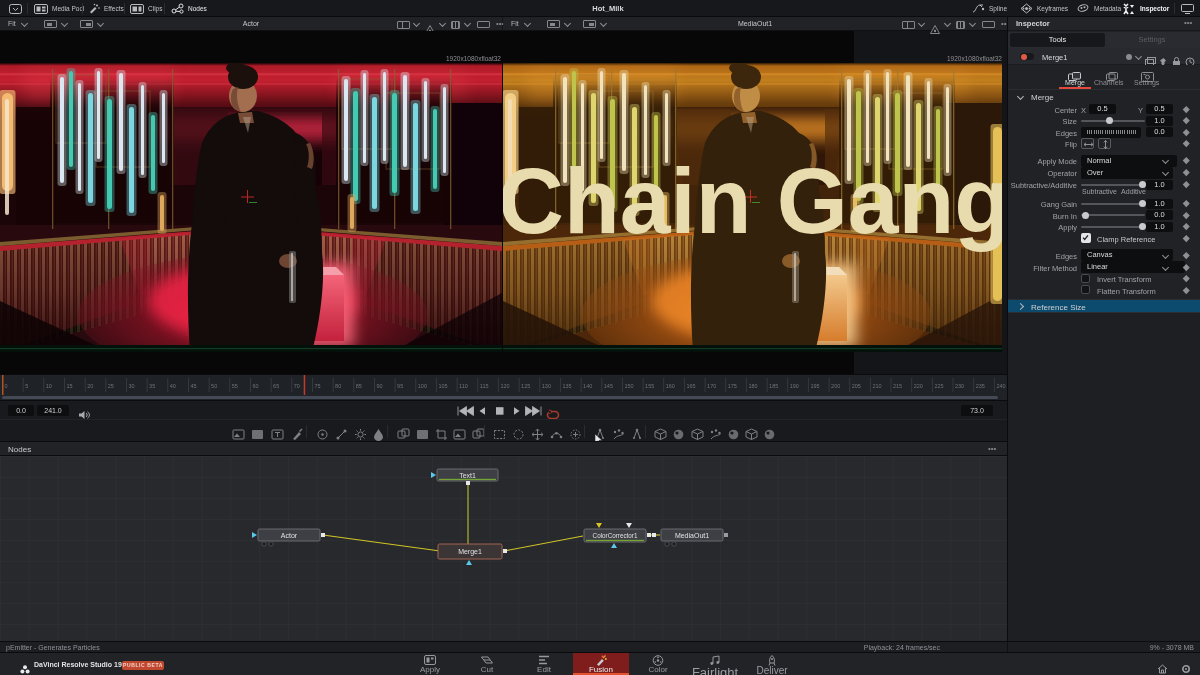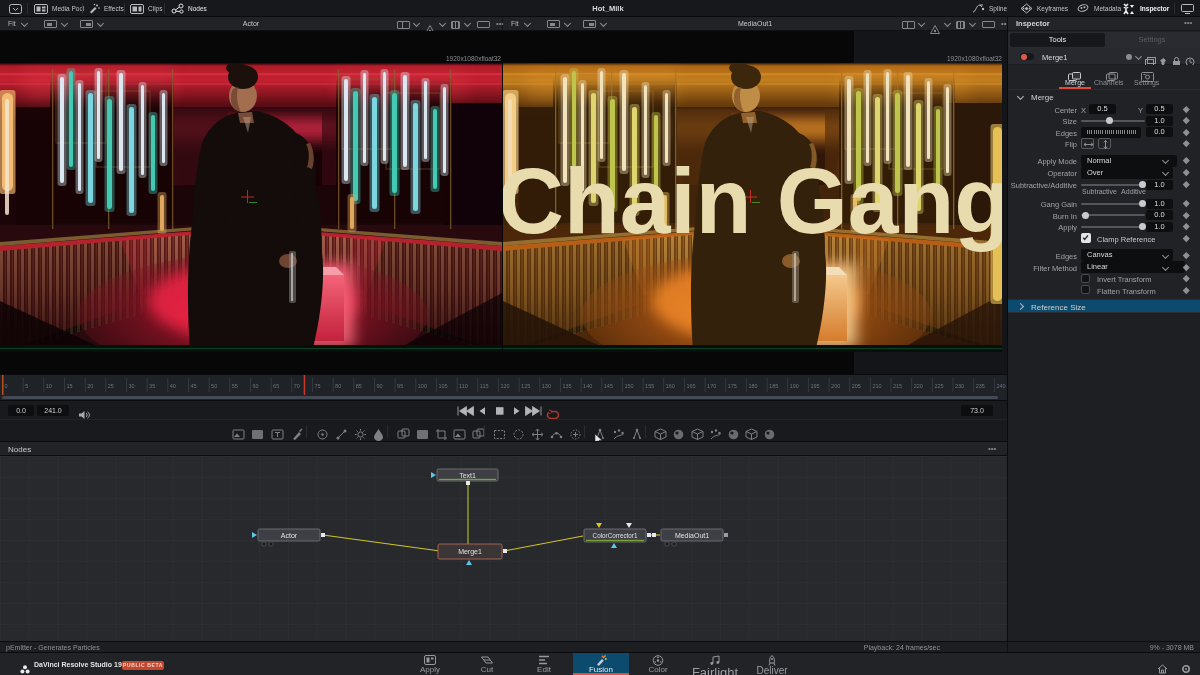--- a/index.html
+++ b/index.html
@@ -967,21 +967,21 @@
             <path d="M3,5 L9,5" stroke="#97989c"></path>
           </svg></div>
         <div class="abs" style="left:0;top:12px;width:56px;font-size:8px;color:#9b9da2">Cut</div>
       </div>
       <div class="navbtn" style="left:516px;">
         <div class="abs" style="left:22px;top:2px"><svg class="icon" width="12" height="10" viewBox="0 0 12 10" style="">
             <path d="M1,1.5 L11,1.5 M1,5 L7,5 M1,8.5 L9,8.5" stroke="#97989c" stroke-width="1.6"></path>
           </svg></div>
         <div class="abs" style="left:0;top:12px;width:56px;font-size:8px;color:#9b9da2">Edit</div>
       </div>
-      <div class="navbtn" style="left:573px;background:#0c4a6e;">
+      <div class="navbtn" style="left:573px;background:#7f1d1d;">
         <div class="abs" style="left:0;top:20px;width:56px;height:2px;background:#e5502e"></div>
         <div class="abs" style="left:22px;top:2px"><svg class="icon" width="12" height="11" viewBox="0 0 12 11" style="">
             <path d="M2,9.5 L7,4 L8.8,5.8 L3.8,11 Z" fill="#c9cacd"></path>
             <path d="M8,3 L10.5,0.5" stroke="#e09a40" stroke-width="1.4"></path>
             <circle cx="10.8" cy="4" r="1" fill="#e0c040"></circle>
             <circle cx="7.5" cy="1.5" r="0.9" fill="#e06a40"></circle>
           </svg></div>
         <div class="abs" style="left:0;top:12px;width:56px;font-size:8px;color:#eceded">Fusion</div>
       </div>
       <div class="navbtn" style="left:630px;">

